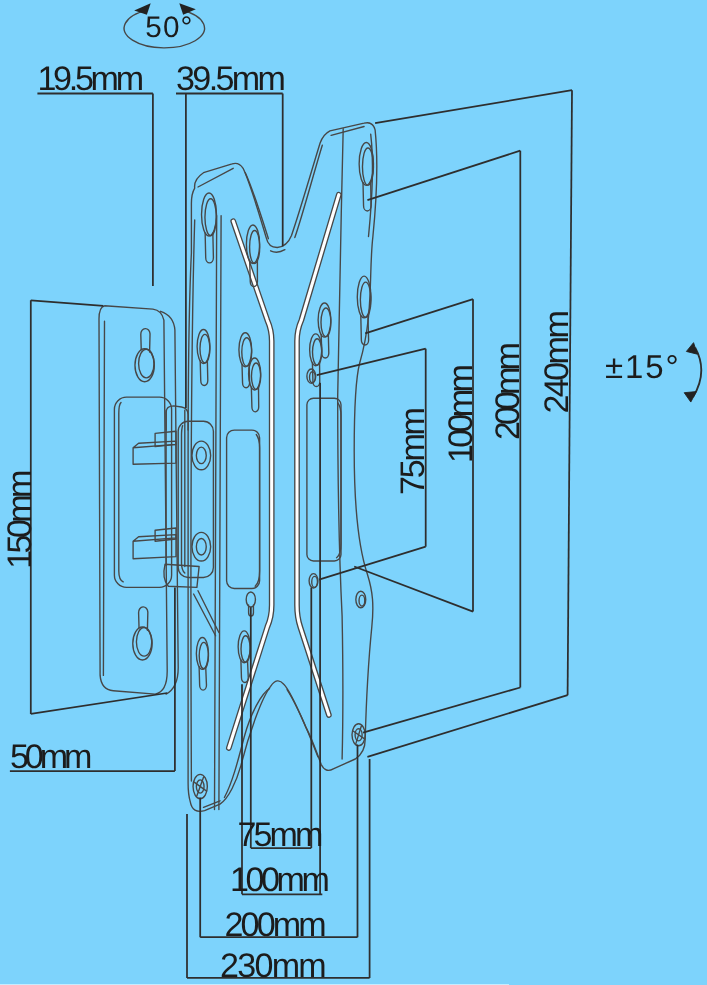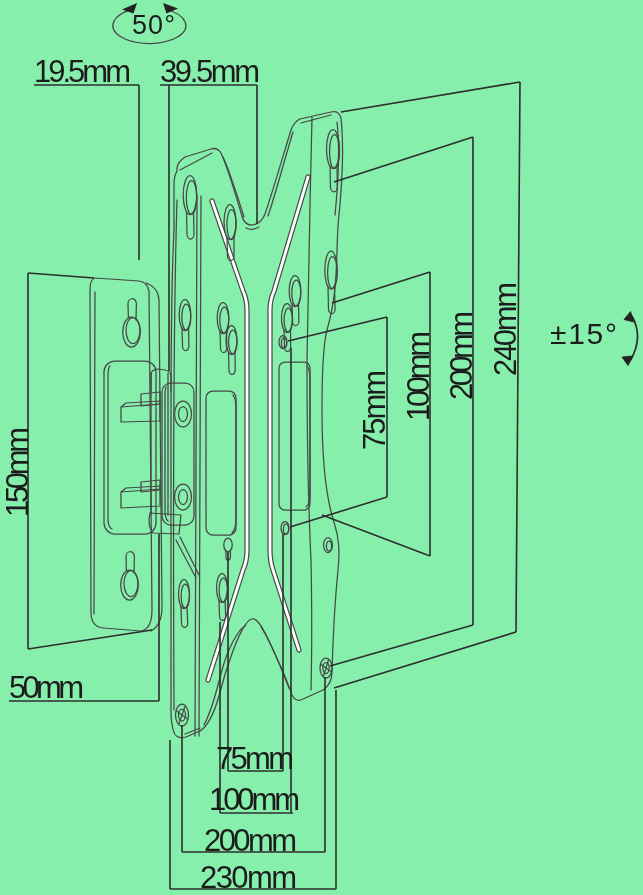--- a/index.html
+++ b/index.html
@@ -1,16 +1,16 @@
 <!DOCTYPE html>
 <html><head>
 <meta charset="utf-8">
 <style>
   html,body{margin:0;padding:0;background:#ffffff;}
-  #page{width:643px;height:895px;position:relative;overflow:hidden;background:#86efac;}
+  #page{width:643px;height:895px;position:relative;overflow:hidden;background:#7dd3fc;}
   svg{position:absolute;top:0;left:0;}
   text{font-family:"Liberation Sans",sans-serif;fill:#1c1c1c;-webkit-font-smoothing:antialiased;}
 </style>
 </head>
 <body>
 <div id="page">
 <svg width="643" height="895" viewBox="0 0 643 895">
 <g fill="none" stroke="#474747" stroke-width="1.25" stroke-linejoin="round" stroke-linecap="round">
 
 <path d="M166,9.5 A36.5,18 0 1 1 134,9.2"></path>

